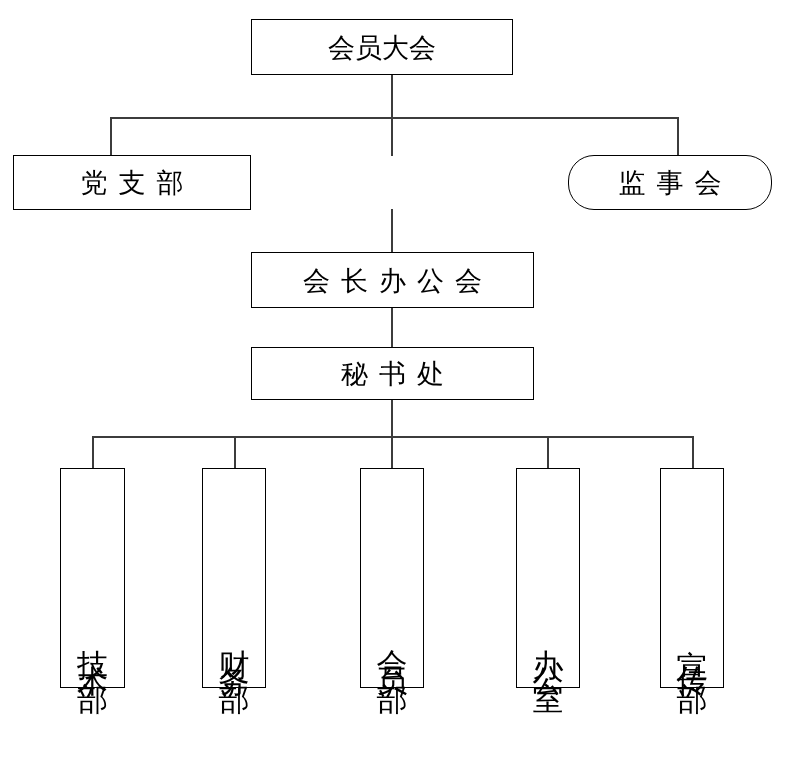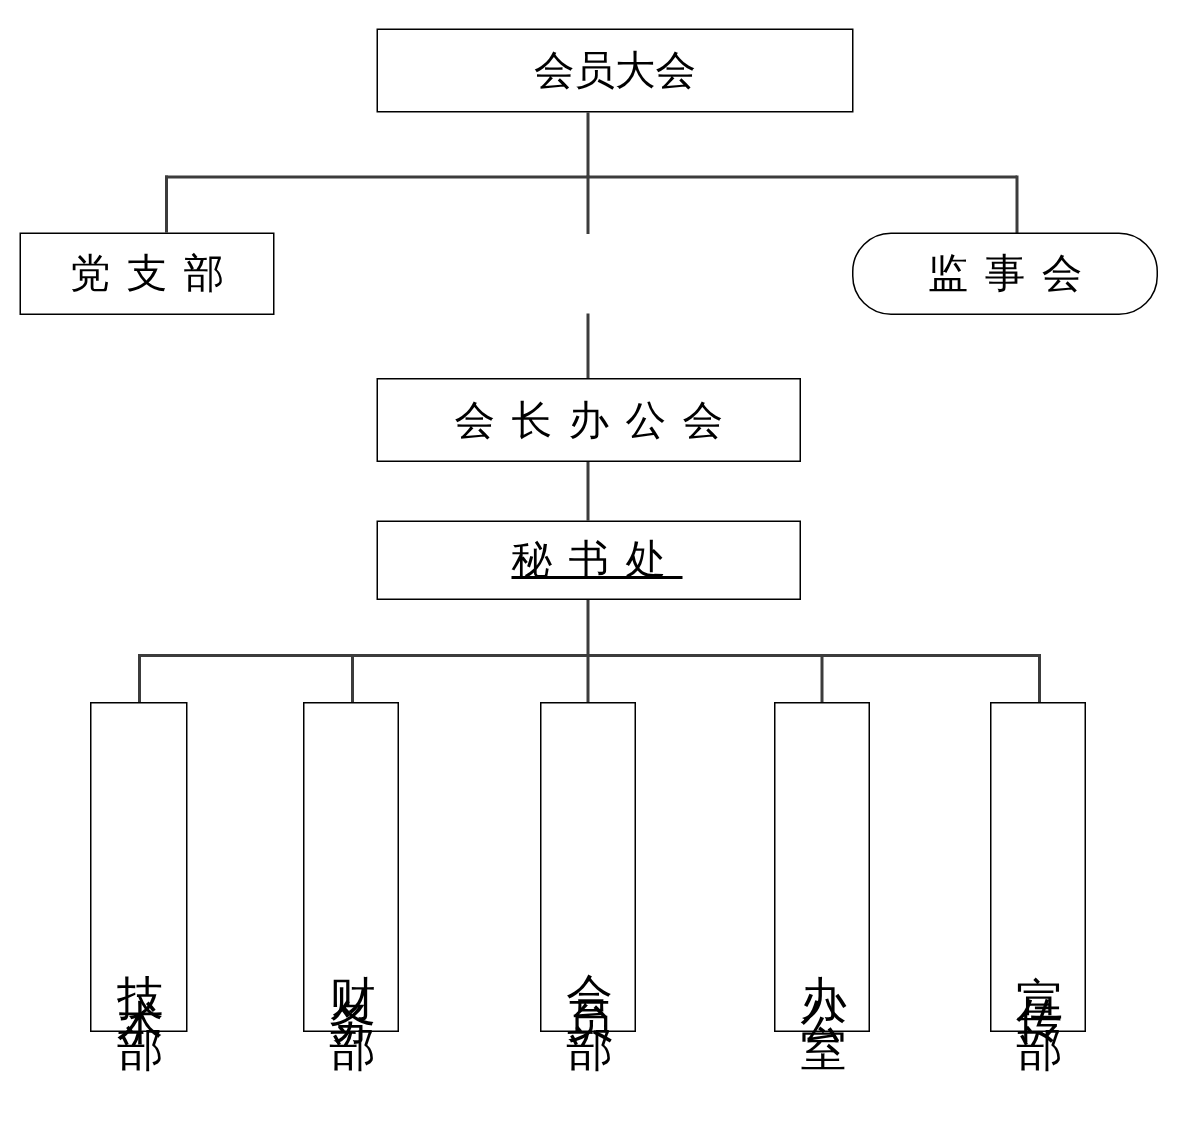--- a/index.html
+++ b/index.html
@@ -82,38 +82,38 @@
   <div class="line v" style="left:391px; top:307px; height:41px;"></div>
 
   <div class="line v" style="left:391px; top:399px; height:38px;"></div>
   <div class="line h" style="left:92px; top:436px; width:601px;"></div>
   <div class="line v" style="left:92px; top:436px; height:33px;"></div>
   <div class="line v" style="left:234px; top:436px; height:33px;"></div>
   <div class="line v" style="left:391px; top:436px; height:33px;"></div>
   <div class="line v" style="left:547px; top:436px; height:33px;"></div>
   <div class="line v" style="left:692px; top:436px; height:33px;"></div>
 
-  <div class="node h" style="left:251px; top:19px; width:318px; height:56px;">
+  <div class="node h" style="left:251px; top:19px; width:262px; height:56px;">
     <span class="label">会员大会</span>
   </div>
 
-  <div class="node h spaced" style="left:13px; top:155px; width:170px; height:55px;align-items:center;">
+  <div class="node h spaced" style="left:13px; top:155px; width:238px; height:55px;align-items:center;">
     <span class="label">党支部</span>
   </div>
 
 
   <div class="node h spaced" style="left:568px; top:155px; width:204px; height:55px;border-radius:26px;">
     <span class="label">监事会</span>
   </div>
 
   <div class="node h spaced" style="left:251px; top:252px; width:283px; height:56px;">
     <span class="label">会长办公会</span>
   </div>
 
-  <div class="node h spaced" style="left:251px; top:347px; width:283px; height:53px;text-decoration:underline;">
+  <div class="node h spaced" style="left:251px; top:347px; width:283px; height:53px;">
     <span class="label">秘书处</span>
   </div>
 
   <div class="node v" style="left:60px; top:468px; width:65px; height:220px;">
     <span class="label">技术部</span>
   </div>
 
   <div class="node v" style="left:202px; top:468px; width:64px; height:220px;">
     <span class="label">财务部</span>
   </div>

